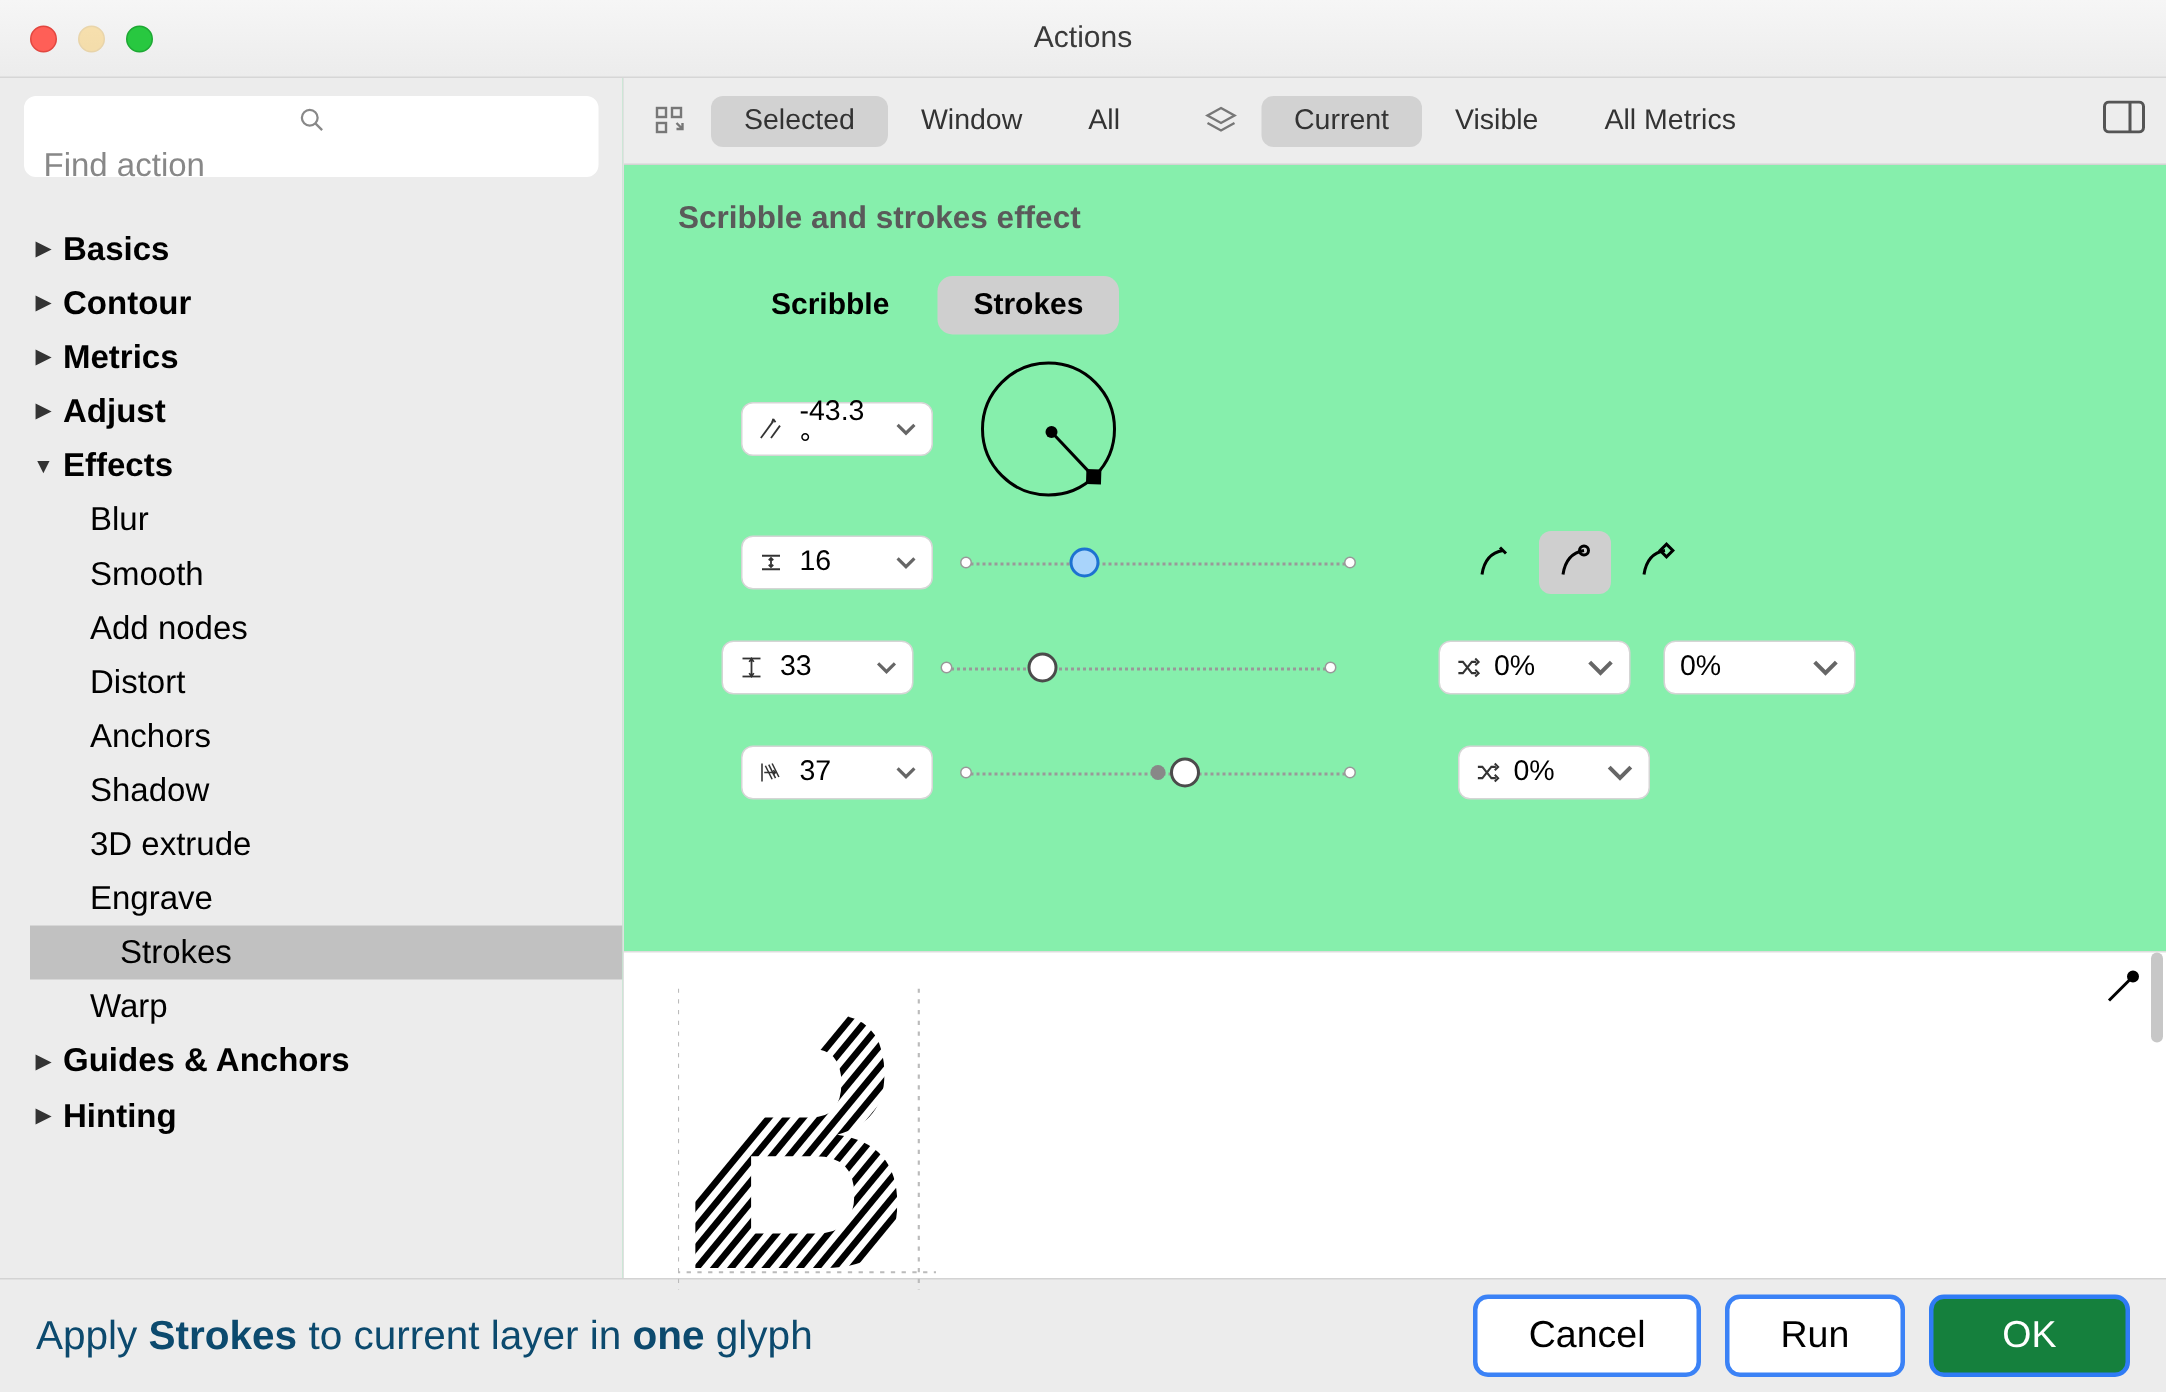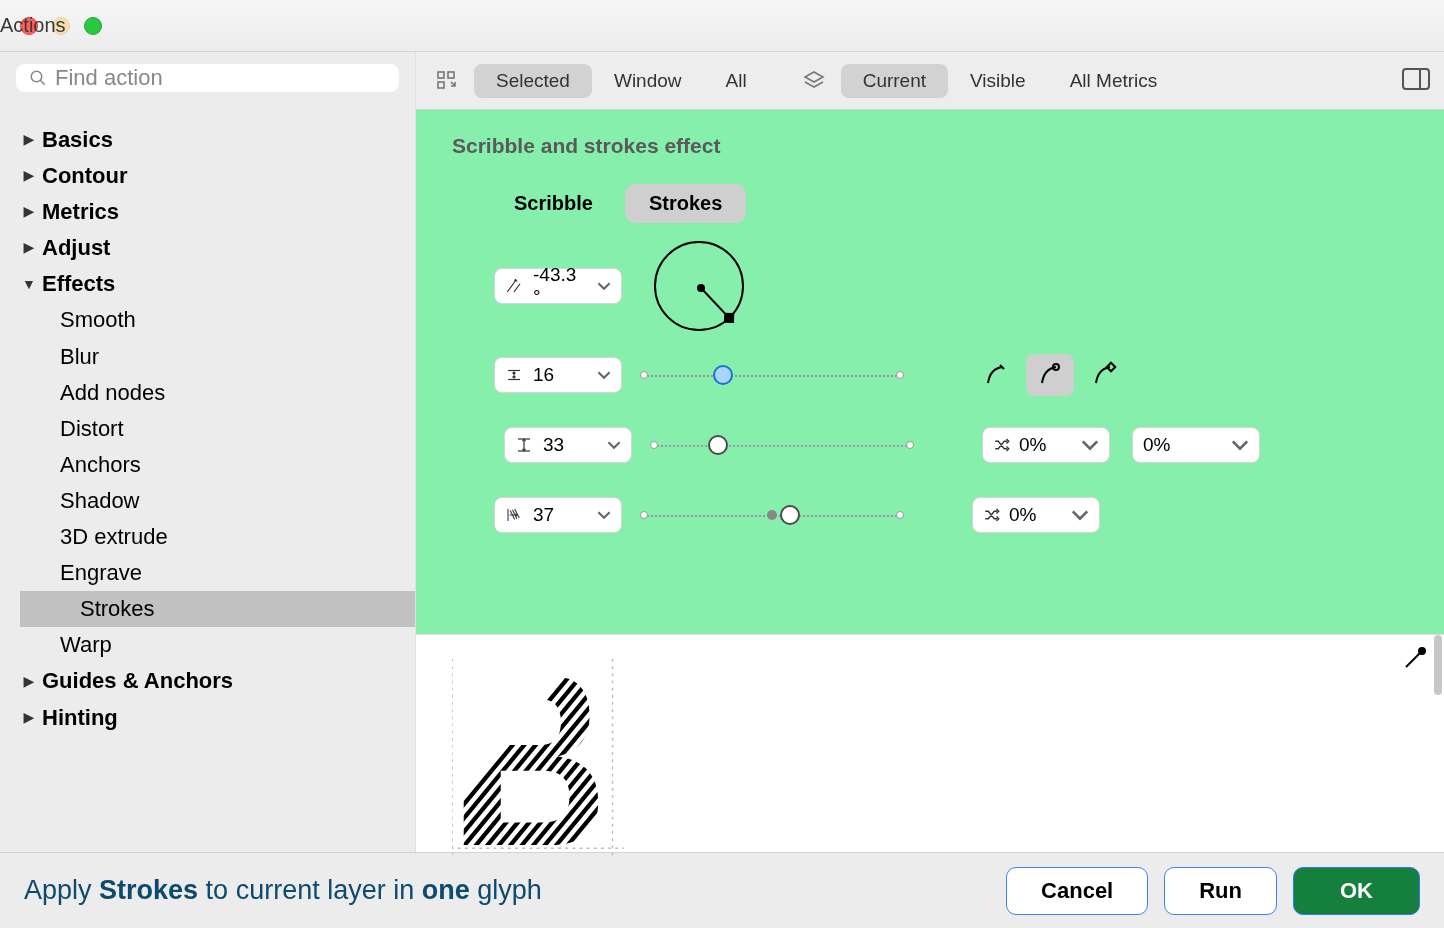--- a/index.html
+++ b/index.html
@@ -4,25 +4,25 @@
 <style>
   * { box-sizing: border-box; margin: 0; padding: 0; }
   html, body { width: 1444px; height: 928px; font-family: -apple-system, BlinkMacSystemFont, "Segoe UI", Helvetica, Arial, sans-serif; background: #ececec; color: #000; overflow: hidden; }
   .window { width: 1444px; height: 928px; display: flex; flex-direction: column; background: #ececec; }
   .titlebar { height: 52px; display: flex; align-items: center; position: relative; background: linear-gradient(#f6f6f6,#ececec); border-bottom: 1px solid #d6d6d6; }
   .traffic { display: flex; gap: 14px; margin-left: 20px; }
   .dot { width: 18px; height: 18px; border-radius: 50%; }
   .dot.red { background: #ff5f57; border:1px solid #e2463f; }
   .dot.yellow { background: #febc2e; border:1px solid #d9a028; opacity:.35; }
   .dot.green { background: #28c840; border:1px solid #1da833; }
-  .title { position:absolute; left:0; right:0; text-align:left; font-size:20px; color:#3a3a3a; font-weight:500; }
+  .title { position:absolute; left:0; right:0; text-align:center; font-size:20px; color:#3a3a3a; font-weight:500; }
   .content { flex: 1; display: flex; }
   .sidebar { width: 415px; background: #ececec; display: flex; flex-direction: column; }
   .search-wrap { padding: 12px 16px; }
-  .search { display:flex; align-items:center; gap:8px; background:#fff; border:1px solid #fff; border-radius:8px; padding:6px 12px; height:28px; }
+  .search { display:flex; align-items:center; gap:8px; background:#fff; border:1px solid #fff; border-radius:8px; padding:6px 12px; height:54px;flex-direction:column; }
   .search svg { width:18px; height:18px; flex-shrink:0; }
   .search input { border:none; outline:none; background:transparent; font-size:22px; color:#333; width:100%; }
   .search input::placeholder { color:#888; }
   .tree { padding: 18px 0 0 20px; font-size:22px; line-height:1.55; }
   .tree-row { display:flex; align-items:center; padding:1px 0 1px 0; cursor:default; }
   .tree-row .arrow { width:18px; font-size:14px; color:#333; display:inline-block; text-align:center; margin-right:4px; }
   .tree-row.top > .label { font-weight:700; }
   .tree-children { padding-left: 40px; }
   .tree-children .tree-row { font-weight:400; }
   .tree-children .tree-row .label { font-weight:400; }
@@ -60,21 +60,21 @@
   .penbtn.on { background:#cfcfcf; }
   .sm-combo { display:flex; align-items:center; gap:8px; background:#fff; border:1px solid #d5d5d5; border-radius:8px; padding:4px 10px; width:128px; height:36px; font-size:19px; }
   .sm-combo svg { width:18px; height:18px; }
   .preview { background:#fff; border-top:1px solid #ddd; min-height:218px; position:relative; }
   .preview .brush { position:absolute; right:16px; top:10px; }
   .preview .gl { position:absolute; left:36px; top:24px; width:172px; }
   .footer { height:76px; border-top:1px solid #d3d3d3; display:flex; align-items:center; padding:0 24px; background:#ececec; }
   .footer .status { font-size:27px; color:#0c4a6e; }
   .footer .status b { font-weight:700; }
   .footer .btns { margin-left:auto; display:flex; gap:16px; }
-  .btn { border:1px solid #3b82f6; background:#fff; border-radius:10px; padding:10px 34px; font-size:22px; cursor:default;font-weight:bold; }
+  .btn { border:3px solid #3b82f6; background:#fff; border-radius:10px; padding:10px 34px; font-size:25px; cursor:default; }
   .btn.primary { background:#15803d; color:#fff; border-color:#2f7bf5; padding:10px 46px; }
   .scrolltrack { position:absolute; right:2px; top:0; width:8px; height:60px; background:#c7c7c7; border-radius:4px; }
 </style>
 </head>
 <body>
 
 <div class="window">
   <div class="titlebar">
     <div class="traffic">
       <div class="dot red"></div>
@@ -111,24 +111,24 @@
         <div class="tree-row top">
             <span class="arrow">▶</span>
             <span class="label">Adjust</span>
           </div>
         <div class="tree-row top">
             <span class="arrow">▼</span>
             <span class="label">Effects</span>
           </div>
         <div class="tree-children">
           <div class="tree-row">
+              <span class="label">Blur</span>
+            </div>
+          <div class="tree-row">
               <span class="label">Smooth</span>
-            </div>
-          <div class="tree-row">
-              <span class="label">Blur</span>
             </div>
           <div class="tree-row">
               <span class="label">Add nodes</span>
             </div>
           <div class="tree-row">
               <span class="label">Distort</span>
             </div>
           <div class="tree-row">
               <span class="label">Anchors</span>
             </div>
@@ -252,21 +252,21 @@
               </button>
             <button class="penbtn">
                 <svg width="28" height="28" viewBox="0 0 28 28" fill="none" stroke="#000" stroke-width="2">
                   <path d="M6 22 Q8 8 20 6"></path>
                   <rect x="18" y="3" width="6" height="6" transform="rotate(45 21 6)"></rect>
                 </svg>
               </button>
           </div>
         </div>
 
-        <div class="ctrl-row" style="margin-left:52px">
+        <div class="ctrl-row" style="margin-left:29px">
           <div class="param">
             <svg class="picon" viewBox="0 0 24 24" stroke="#333" fill="none" stroke-width="1.6">
                 <line x1="4" y1="4" x2="20" y2="4"></line>
                 <line x1="4" y1="20" x2="20" y2="20"></line>
                 <line x1="12" y1="4" x2="12" y2="20"></line>
                 <path d="M10 7 l2 -3 l2 3 M10 17 l2 3 l2 -3"></path>
               </svg>
             <span class="val">33</span>
             <svg class="dd" viewBox="0 0 10 10">
                 <path d="M1 3 L5 7 L9 3" fill="none" stroke="#666" stroke-width="1.5"></path>

